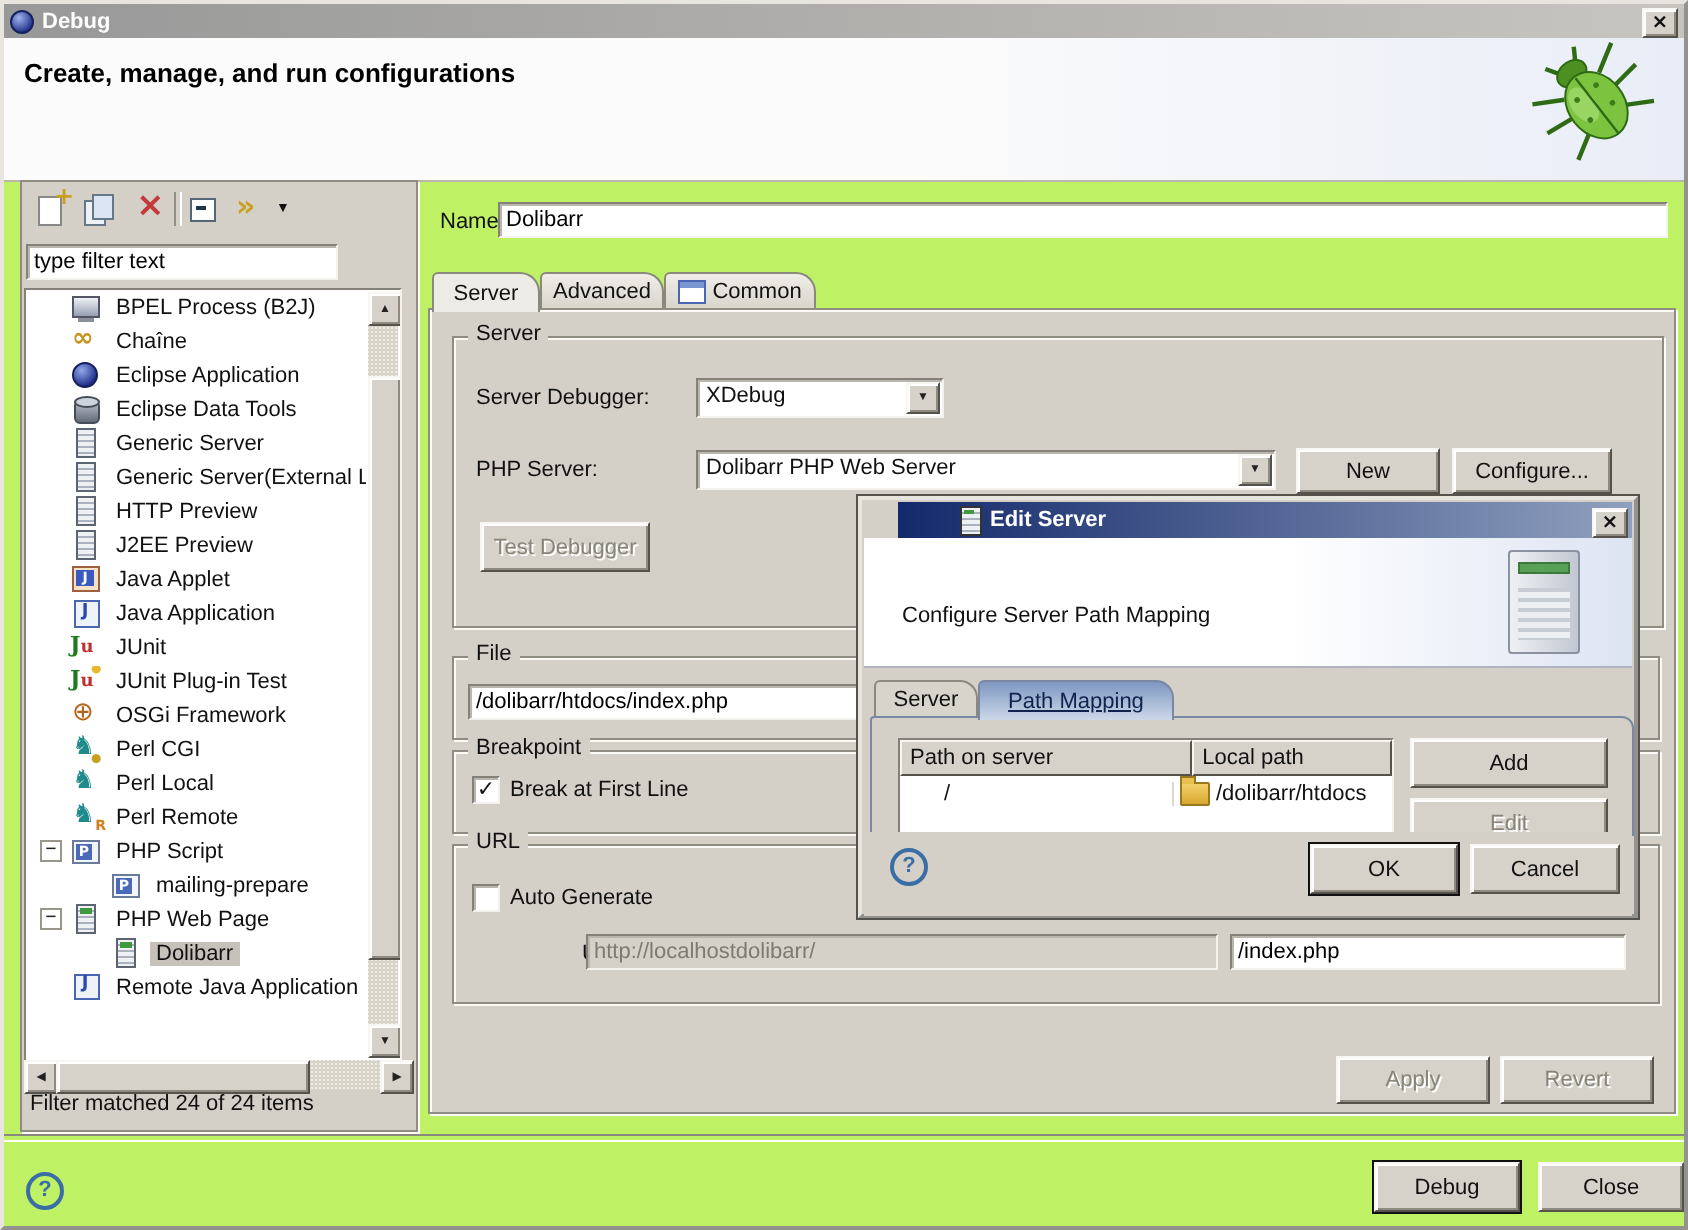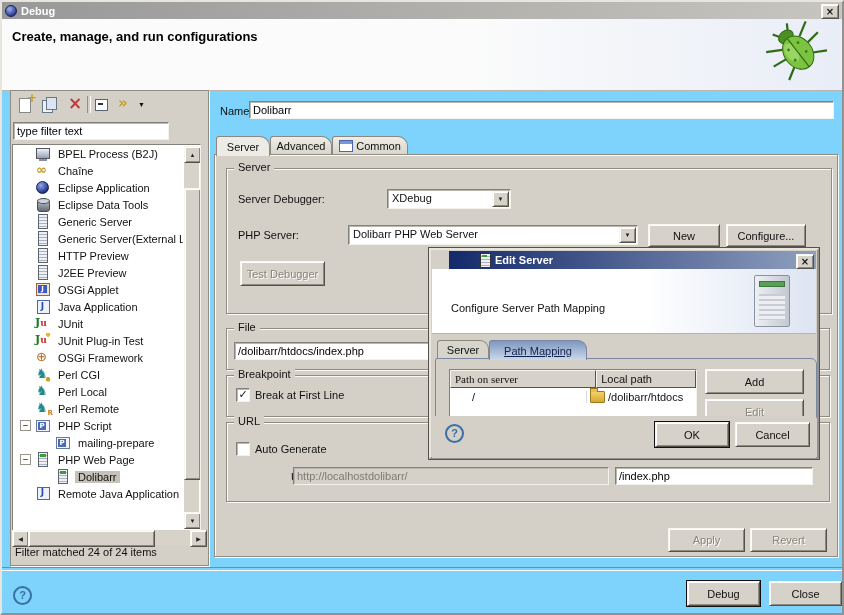--- a/index.html
+++ b/index.html
@@ -1,17 +1,17 @@
 <!DOCTYPE html>
 <html><head>
 <meta charset="utf-8">
 <style>
   html,body{margin:0;padding:0;}
   body{font-family:"Liberation Sans","DejaVu Sans",sans-serif;font-size:11px;color:#111;}
-  .screen{position:relative;width:844px;height:615px;background:#7dd3fc;overflow:hidden;
+  .screen{position:relative;width:844px;height:615px;background:#bef264;overflow:hidden;
           border:2px outset #e8e5de;box-sizing:border-box;}
   
   .raised{background:#d6d2ca;border:1px solid;border-color:#f8f6f0 #55524b #55524b #f8f6f0;
           box-shadow:inset 1px 1px 0 #fff, inset -1px -1px 0 #8e8a80;}
   .btn{position:absolute;display:flex;align-items:center;justify-content:center;
        font-size:11px;cursor:pointer;user-select:none;}
   .btn.default{box-shadow:0 0 0 1px #111, inset 1px 1px 0 #fff, inset -1px -1px 0 #8e8a80;}
   .btn.disabled{color:#8a8478;text-shadow:1px 1px 0 #fff;cursor:default;}
   .sunken{background:#fff;border:1px solid;border-color:#84817a #f4f2ec #f4f2ec #84817a;
           box-shadow:inset 1px 1px 0 #b9b6ae;}
@@ -237,21 +237,21 @@
           <div class="trow">
             <span class="ti icon-server"></span>
             <span class="tlabel">HTTP Preview</span>
           </div>
           <div class="trow">
             <span class="ti icon-server"></span>
             <span class="tlabel">J2EE Preview</span>
           </div>
           <div class="trow">
             <span class="ti icon-applet"></span>
-            <span class="tlabel">OSGi Applet</span>
+            <span class="tlabel">Java Applet</span>
           </div>
           <div class="trow">
             <span class="ti icon-java"></span>
             <span class="tlabel">Java Application</span>
           </div>
           <div class="trow">
             <span class="ti icon-junit"></span>
             <span class="tlabel">JUnit</span>
           </div>
           <div class="trow">
@@ -324,21 +324,21 @@
     <span class="tabicon-common"></span>
     <span>Common</span>
   </div>
 
   <div class="tcontent"></div>
 
   <div class="grp" style="left:224px;top:166px;width:604px;height:144px;z-index:3;">
     <span class="legend">Server</span>
   </div>
   <span class="lbl" style="left:236px;top:191px;z-index:3;">Server Debugger:</span>
-  <div class="combo" style="left:346px;top:187px;width:122px;height:18px;z-index:3;margin-left:39px;">
+  <div class="combo" style="left:346px;top:187px;width:122px;height:18px;z-index:3;">
     <span class="val">XDebug</span>
     <span class="dd raised">▼</span>
   </div>
   <span class="lbl" style="left:236px;top:227px;z-index:3;">PHP Server:</span>
   <div class="combo" style="left:346px;top:223px;width:288px;height:18px;z-index:3;">
     <span class="val">Dolibarr PHP Web Server</span>
     <span class="dd raised">▼</span>
   </div>
   <div class="btn raised" style="left:646px;top:222px;width:70px;height:21px;z-index:3;text-align:center;">New</div>
   <div class="btn raised" style="left:724px;top:222px;width:78px;height:21px;z-index:3;">Configure...</div>
@@ -384,21 +384,21 @@
     </div>
     <div class="dlg-tab inactive" style="left:6px;width:50px;">
       <span>Server</span>
     </div>
     <div class="dlg-tab active" style="left:58px;width:96px;">
       <span>Path Mapping</span>
     </div>
     <div class="dlg-content">
       <div class="mtable">
         <div class="mhead">
-          <div class="hc" style="width:157px;font-family:Liberation Serif, serif;">Path on server</div>
+          <div class="hc" style="width:157px;">Path on server</div>
           <div class="hc" style="width:107px;">Local path</div>
         </div>
         <div>
             <div class="mrow">
               <div class="mc1">/</div>
               <div class="mc2">
                 <span class="folder-icon"></span>
                 <span>/dolibarr/htdocs</span>
               </div>
             </div>

